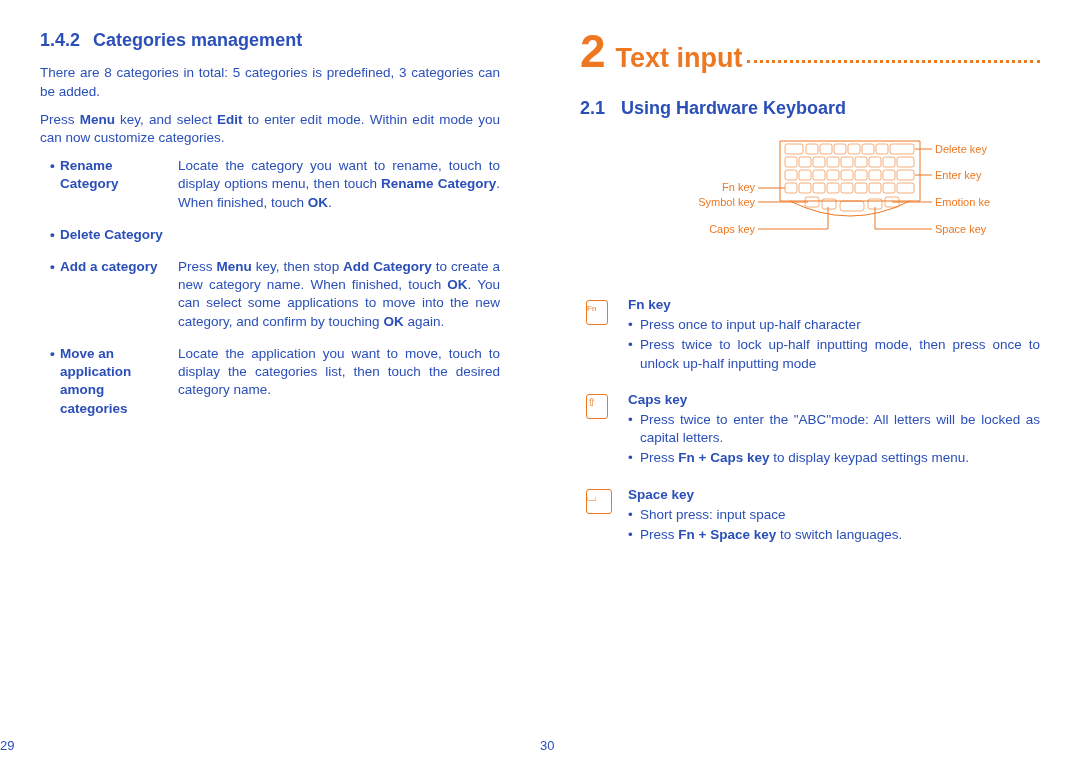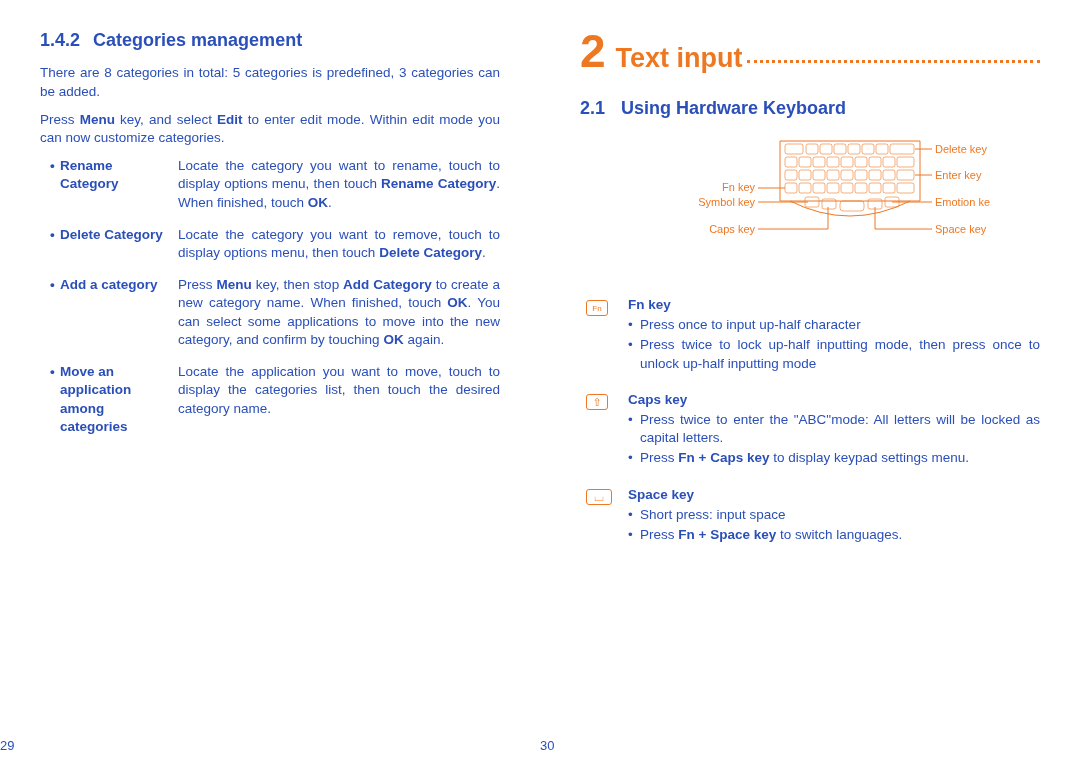--- a/index.html
+++ b/index.html
@@ -99,26 +99,25 @@
   .keydef .iconcell { width: 48px; flex-shrink: 0; padding-top: 2px; padding-left: 6px; }
   .keydef .keytitle { font-weight: bold; }
   .keydef .keybody { flex: 1; }
 
   ul.bul { list-style: none; padding: 0; margin: 2px 0 8px 0; }
   ul.bul li { position: relative; padding-left: 12px; margin: 2px 0; text-align: justify; }
   ul.bul li::before { content: "•"; position: absolute; left: 0; }
 
   .key-icon-box {
     display: inline-block;
-    width: 22px; height: 16px;
+    width: 22px; height: 25px;
     border: 1px solid var(--orange);
     border-radius: 3px;
     font-size: 8px;
     line-height: 15px;
-    text-align: center;
     color: var(--orange);
   }
   .shifticon::after { content: "⇧"; font-size: 11px; }
   .spaceicon { width: 26px; }
   .spaceicon::after { content: "⌴"; font-size: 12px; }
 
   svg .st-o { stroke: var(--orange); fill: none; }
   svg text { font-family: inherit; fill: var(--orange); }
   svg .key { stroke: var(--orange); fill: none; stroke-width: 0.6; }
   svg .lbl { font-size: 11px; fill: var(--orange); }
@@ -138,23 +137,20 @@
 
   <dl class="actions">
     <div class="row">
       <dt>Rename Category</dt>
       <dd>
         <span>Locate the category you want to rename, touch to display options menu, then touch </span><span class="bold">Rename Category</span><span>. When finished, touch </span><span class="bold">OK</span><span>.</span>
       </dd>
     </div>
     <div class="row">
       <dt>Delete Category</dt>
-      <dd>
-        <span>Locate the category you want to remove, touch to display options menu, then touch </span><span class="bold">Delete Category</span><span>.</span>
-      </dd>
     </div>
     <div class="row">
       <dt>Add a category</dt>
       <dd>
         <span>Press </span><span class="bold">Menu</span><span> key, then stop </span><span class="bold">Add Category</span><span> to create a new category name. When finished, touch </span><span class="bold">OK</span><span>. You can select some applications to move into the new category, and confirm by touching </span><span class="bold">OK</span><span> again.</span>
       </dd>
     </div>
     <div class="row">
       <dt>Move an application among categories</dt>
       <dd>Locate the application you want to move, touch to display the categories list, then touch the desired category name.</dd>

